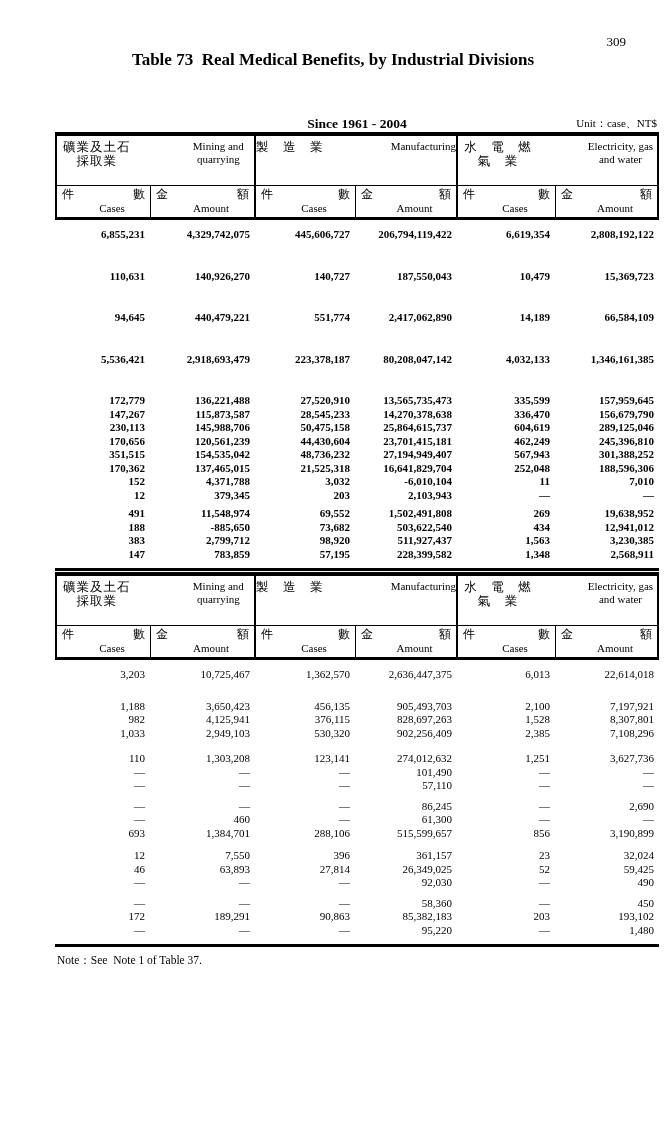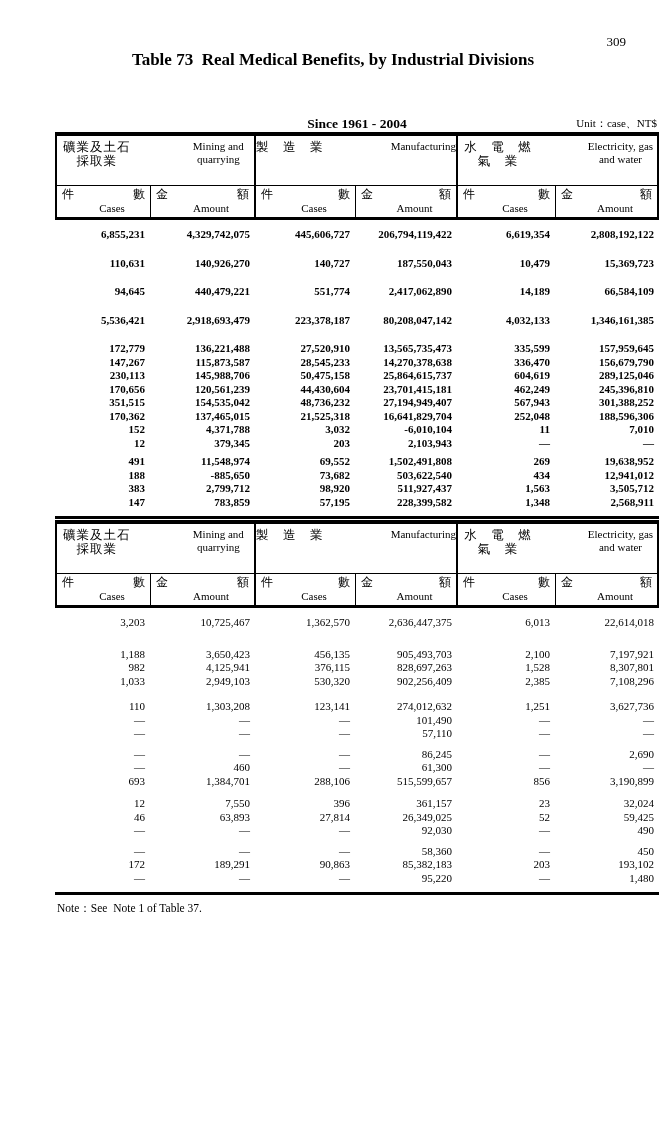--- a/index.html
+++ b/index.html
@@ -27,21 +27,21 @@
          justify-content:space-between;padding:2px 0 2px 0;box-sizing:border-box;}
   .scell:nth-child(2),.scell:nth-child(4){border-right:2px solid #000;}
   .scell:nth-child(6){border-right:none;}
   .szh{display:flex;justify-content:space-between;padding:0 5px;font-size:12px;line-height:13px;}
   .sen{text-align:center;font-size:11px;line-height:13px;padding-left:17px;}
   .tdata{padding:8px 0 7px 0;border-bottom:3px solid #000;}
   .trow{display:grid;grid-template-columns:95px 105px 100px 102px 98px 104px;}
   .tcell{text-align:right;padding-right:5px;font-size:11px;line-height:13.5px;
          font-weight:bold;font-family:"Liberation Serif","DejaVu Serif",serif;}
   #table2 .tcell{font-weight:normal;}
-  #table1 .block{margin-top:15px;}
+  #table1 .block{margin-top:28px;}
   #table1 .block:first-child{margin-top:0;}
   #table1 .block:nth-child(6){margin-top:5px;}
   #table2 .block{margin-top:12px;}
   #table2 .block:first-child{margin-top:0;}
   #table2 .block:nth-child(2){margin-top:18px;}
   #table2 .block:nth-child(3){}
   #table2 .block:nth-child(4){margin-top:7px;}
   #table2 .block:nth-child(5){margin-top:9px;}
   #table2 .block:nth-child(6){margin-top:7px;}
   .note{margin:6px 0 0 57px;font-size:11.5px;white-space:pre;}
@@ -240,21 +240,21 @@
             <div class="tcell">503,622,540</div>
             <div class="tcell">434</div>
             <div class="tcell">12,941,012</div>
           </div>
           <div class="trow">
             <div class="tcell">383</div>
             <div class="tcell">2,799,712</div>
             <div class="tcell">98,920</div>
             <div class="tcell">511,927,437</div>
             <div class="tcell">1,563</div>
-            <div class="tcell">3,505,712</div>
+            <div class="tcell">3,230,385</div>
           </div>
           <div class="trow">
             <div class="tcell">147</div>
             <div class="tcell">783,859</div>
             <div class="tcell">57,195</div>
             <div class="tcell">228,399,582</div>
             <div class="tcell">1,348</div>
             <div class="tcell">2,568,911</div>
           </div>
         </div>

